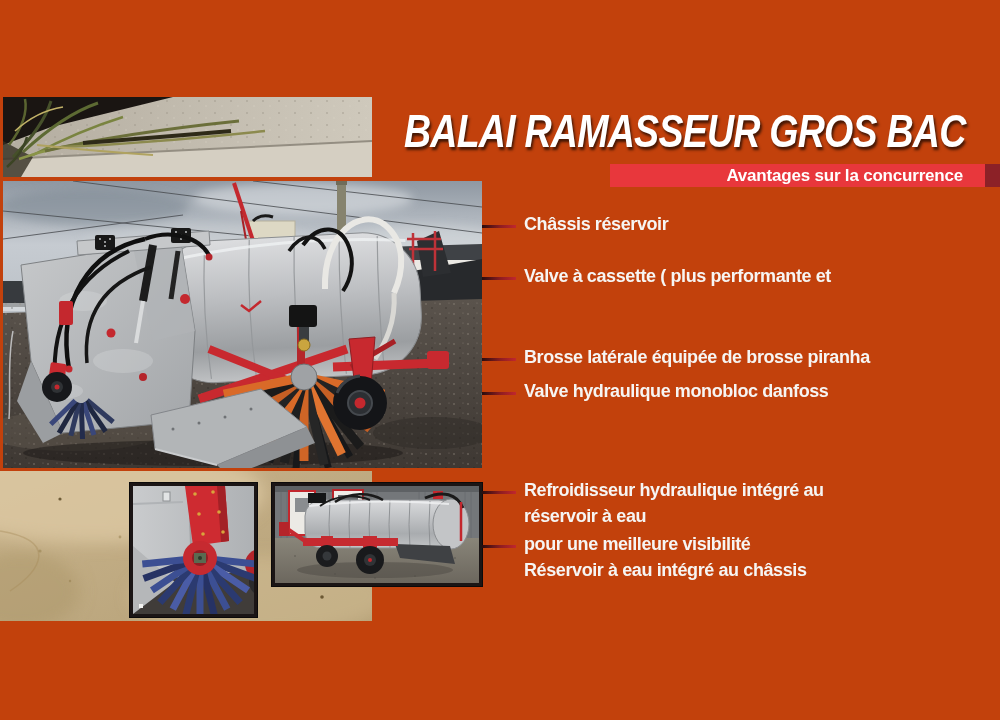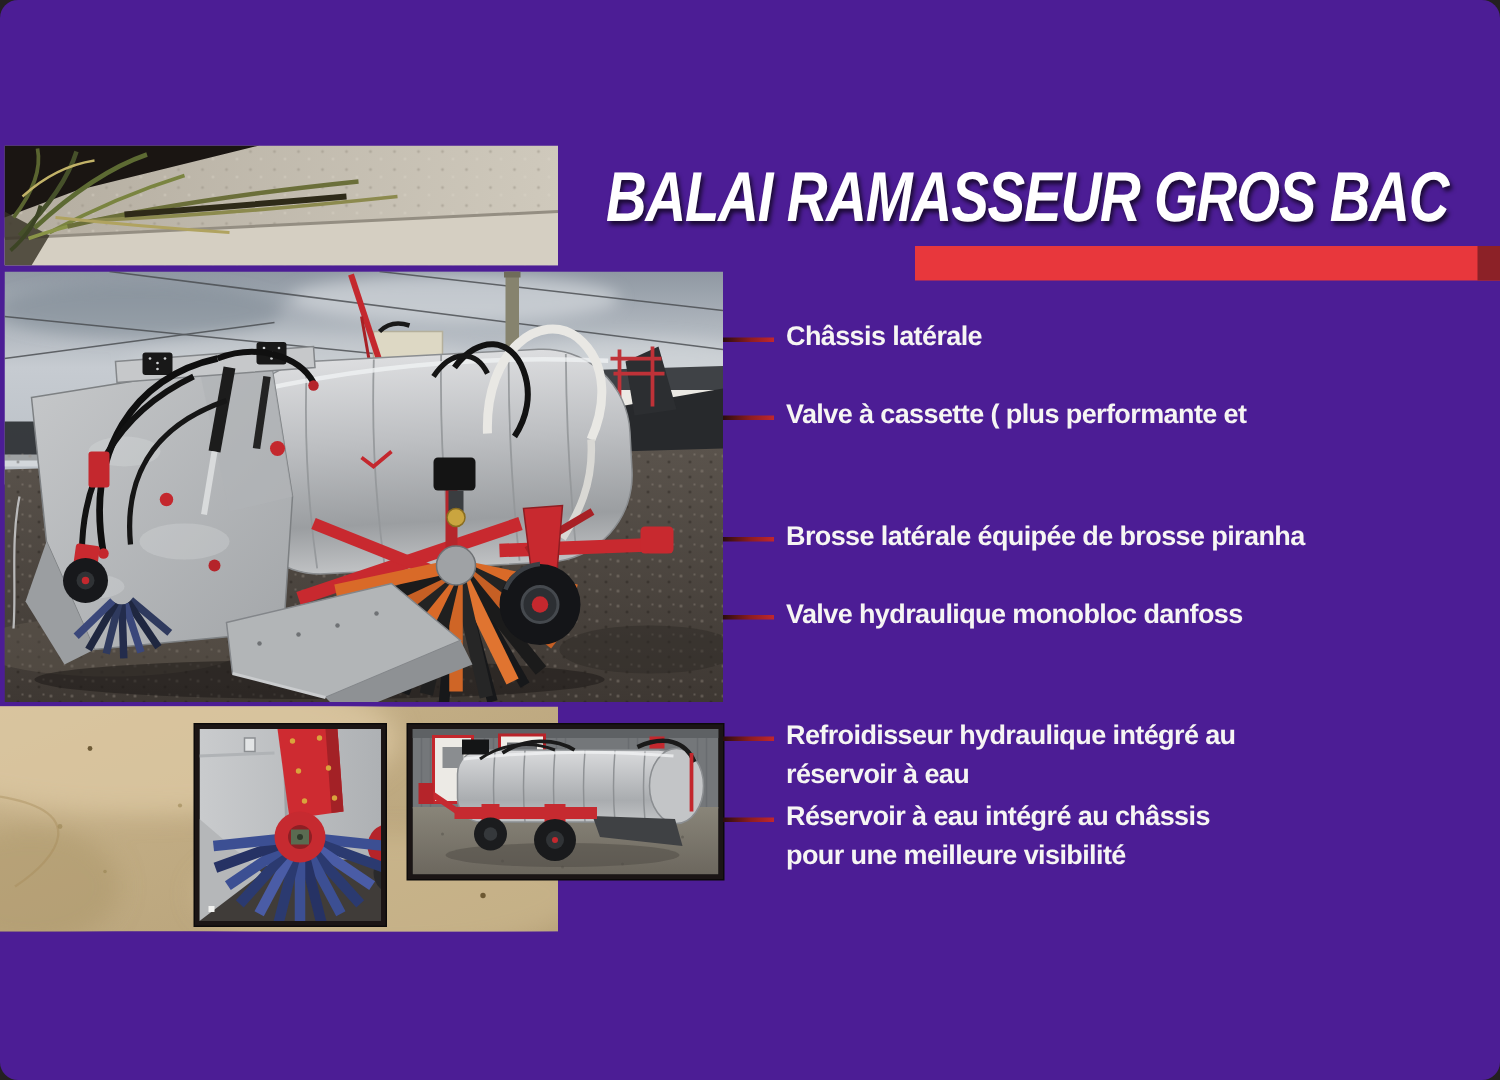--- a/index.html
+++ b/index.html
@@ -1,18 +1,18 @@
 <!DOCTYPE html>
 <html><head>
 <meta charset="utf-8">
 <style>
   html,body{margin:0;padding:0;background:#242021;}
   body{width:1000px;height:720px;overflow:hidden;position:relative;
        font-family:"Liberation Sans","DejaVu Sans",sans-serif;}
-  .slide{position:absolute;inset:0;background:#4c1d95;border-radius:12px;}
+  .slide{position:absolute;inset:0;background:#c2410c;}
 
   .photo{position:absolute;display:block;}
   .framed{position:absolute;border:3px solid #1b1515;background:#111;box-shadow:0 0 0 1px #0c0a0a;}
   .framed svg{display:block;}
 
   .title{position:absolute;left:404px;top:106px;margin:0;
          font-size:47px;line-height:50px;font-weight:bold;font-style:italic;
          color:#ffffff;white-space:nowrap;letter-spacing:-1px;
          transform:scaleX(0.80);transform-origin:left center;
          text-shadow:2px 3px 3px rgba(0,0,0,0.65);}
@@ -21,21 +21,21 @@
           background:#e8373c;}
   .banner .endcap{position:absolute;right:0;top:0;width:15px;height:23px;background:#8c2127;}
   .banner .label{position:absolute;right:37px;top:0;height:23px;line-height:23px;
           color:#ffffff;font-weight:bold;font-size:17px;letter-spacing:-0.2px;white-space:nowrap;}
 
   .feature{position:absolute;left:482px;padding-left:42px;color:#f6f5f3;
            font-weight:bold;font-size:18px;line-height:26px;letter-spacing:-0.4px;}
   .feature .line{white-space:nowrap;}
   .feature .dash{position:absolute;left:0;top:14px;width:34px;height:2.5px;
            background:linear-gradient(90deg,#2a0c0d 0%,#8f1d21 55%,#c1272d 100%);}
-  .f1{top:211px;} .f2{top:263px;} .f3{top:344px;text-align:center;} .f4{top:396px;} .f5{top:451px;margin-top:26px;} .f6{top:531px;}
+  .f1{top:211px;} .f2{top:263px;} .f3{top:344px;text-align:center;} .f4{top:378px;} .f5{top:451px;margin-top:26px;} .f6{top:531px;}
 </style>
 </head>
 <body>
 
 <div class="slide">
 
   <svg class="photo" style="left:3px;top:97px;" width="369" height="80" viewBox="0 0 369 80">
     <defs>
       <linearGradient id="st-con" x1="0" y1="0" x2="1" y2="0">
         <stop offset="0" stop-color="#b4ada0"></stop>
@@ -442,43 +442,44 @@
         <circle cx="95" cy="74" r="14" fill="#191a1c"></circle>
           <circle cx="95" cy="74" r="6" fill="#303336"></circle>
           <circle cx="95" cy="74" r="2" fill="#c4282e"></circle>
       </g>
     </svg>
   </div>
 
   <h1 class="title">BALAI RAMASSEUR GROS BAC</h1>
 
   <div class="banner">
+    <span class="label">Avantages sur la concurrence</span>
     <span class="endcap"></span>
   </div>
 
   <div class="feature f1">
     <span class="dash"></span>
-    <div class="line">Châssis latérale</div>
+    <div class="line">Châssis réservoir</div>
   </div>
   <div class="feature f2">
     <span class="dash"></span>
     <div class="line">Valve à cassette ( plus performante et</div>
   </div>
   <div class="feature f3">
     <span class="dash"></span>
     <div class="line">Brosse latérale équipée de brosse piranha</div>
   </div>
   <div class="feature f4">
     <span class="dash"></span>
     <div class="line">Valve hydraulique monobloc danfoss</div>
   </div>
   <div class="feature f5">
     <span class="dash"></span>
     <div class="line">Refroidisseur hydraulique intégré au</div>
     <div class="line">réservoir à eau</div>
   </div>
   <div class="feature f6">
     <span class="dash"></span>
+    <div class="line">pour une meilleure visibilité</div>
     <div class="line">Réservoir à eau intégré au châssis</div>
-    <div class="line">pour une meilleure visibilité</div>
   </div>
 
 </div>
 
 </body></html>

